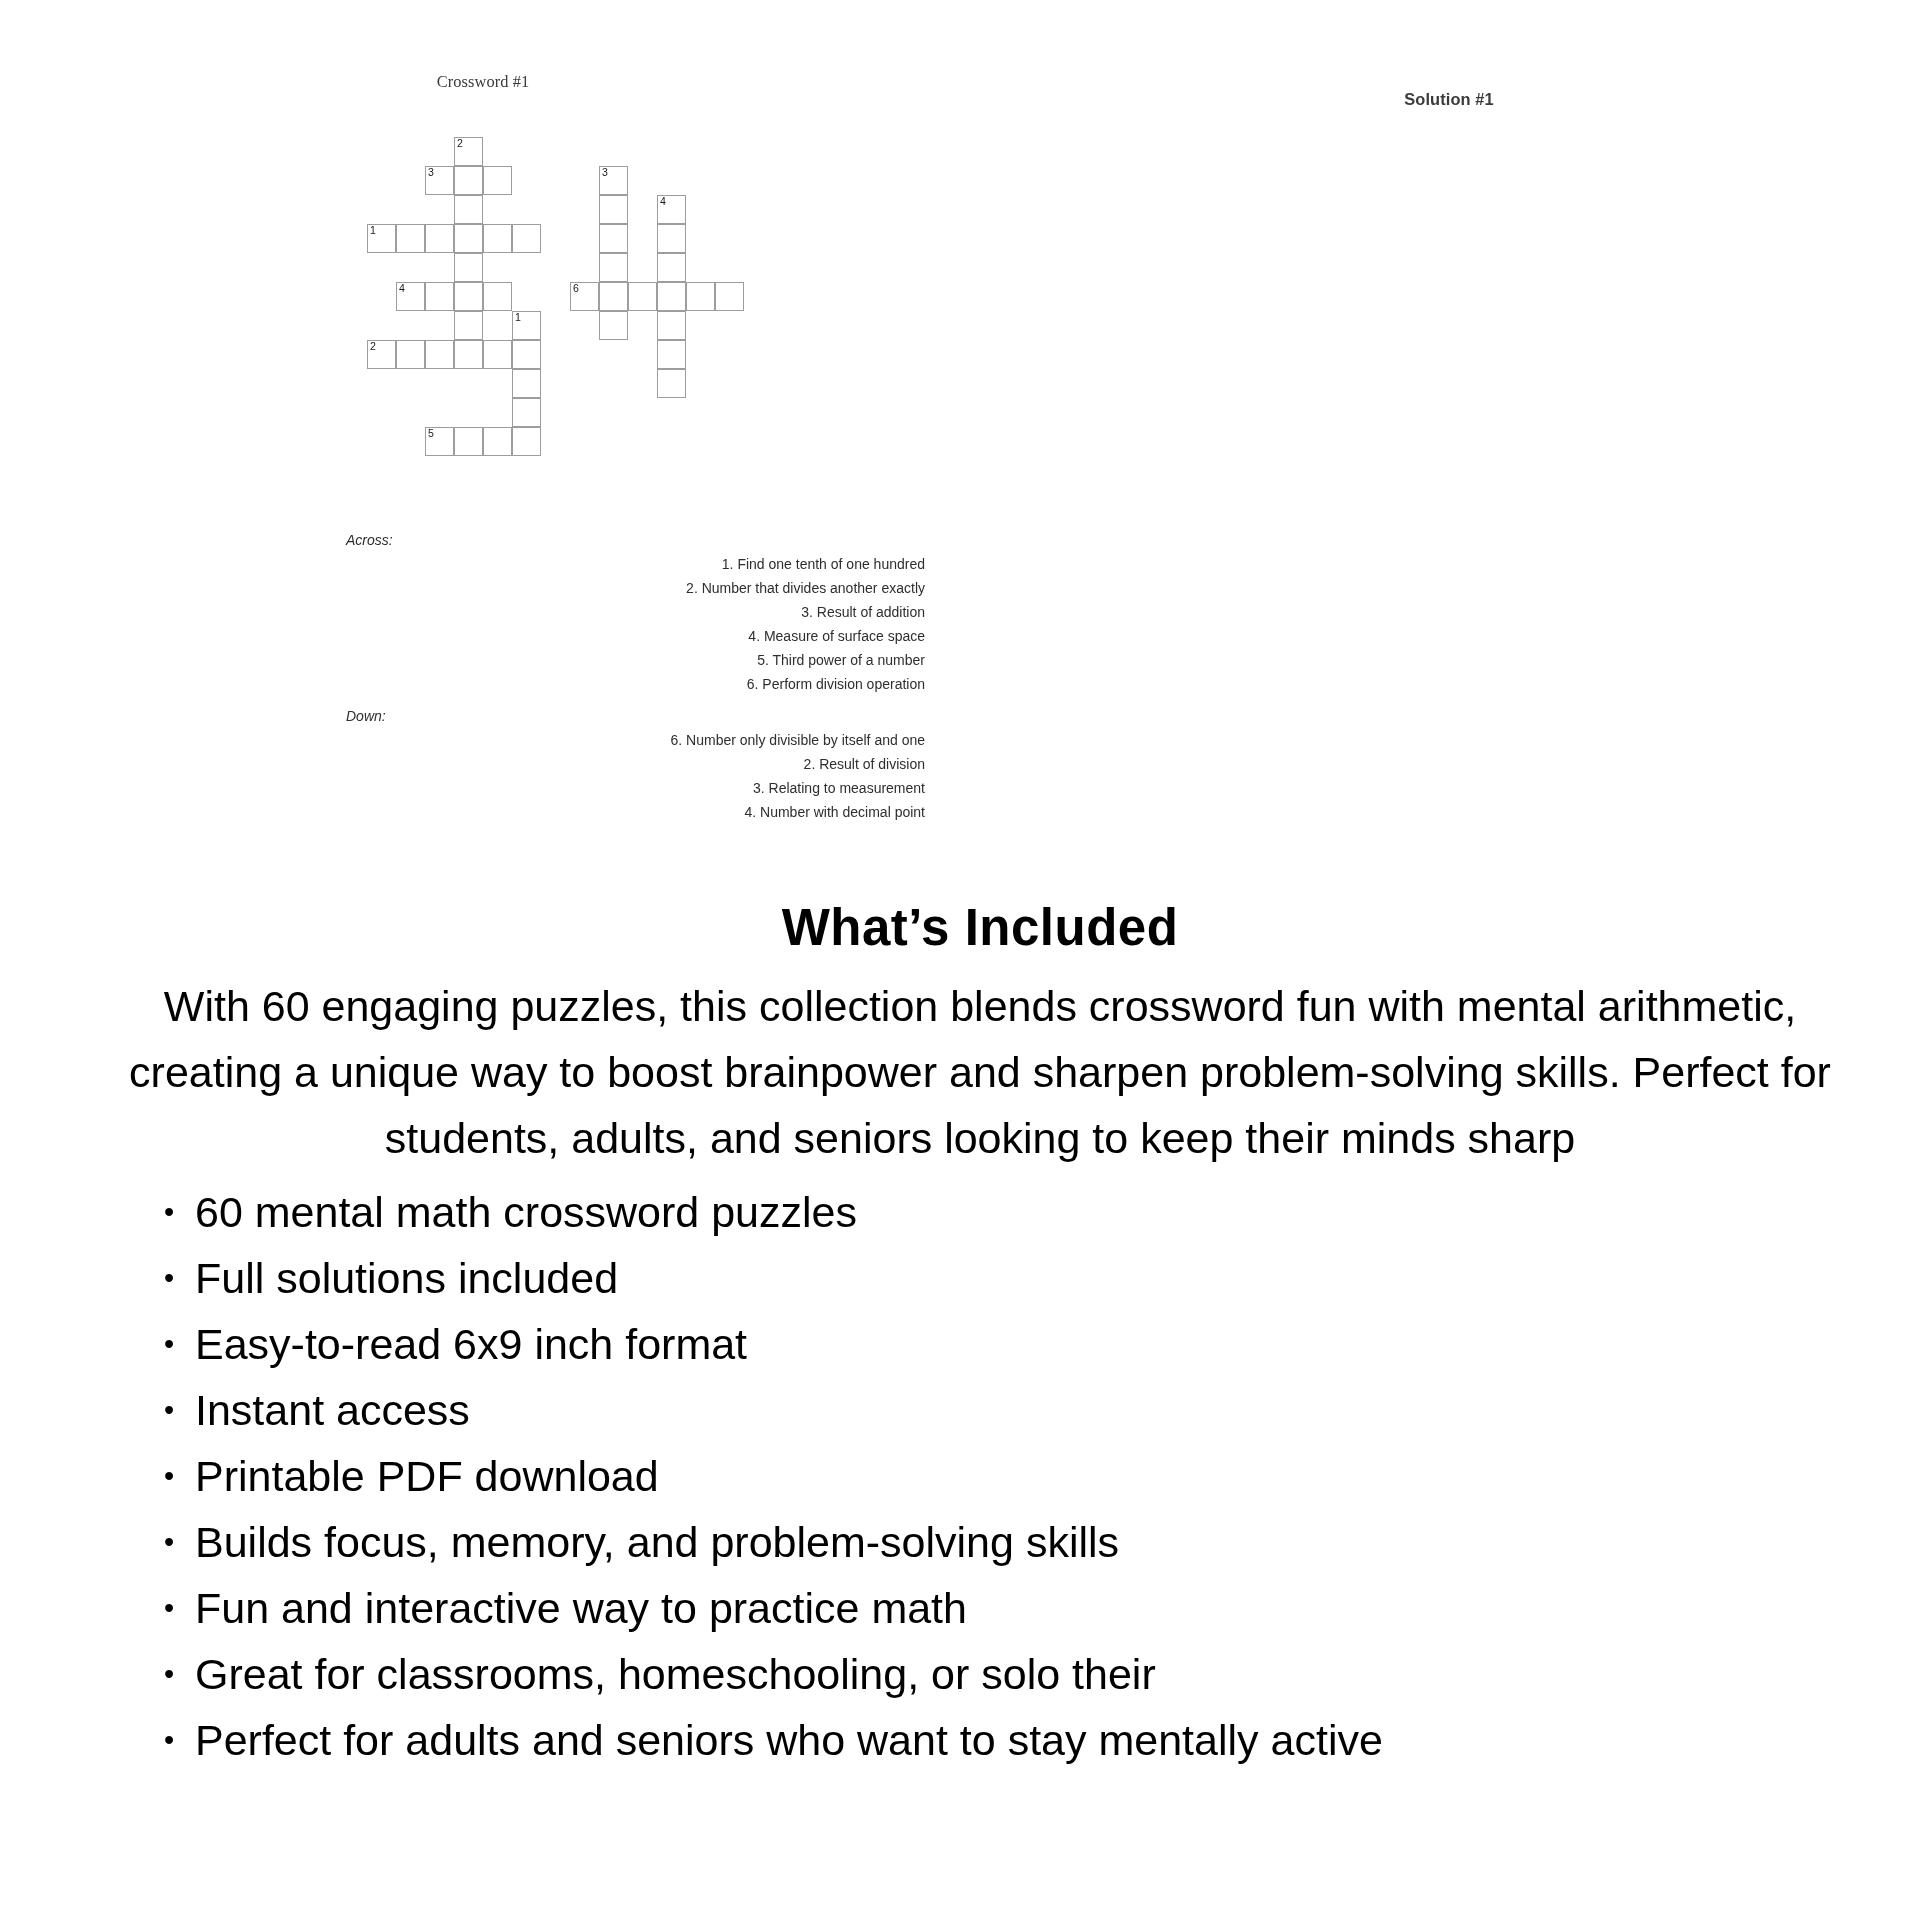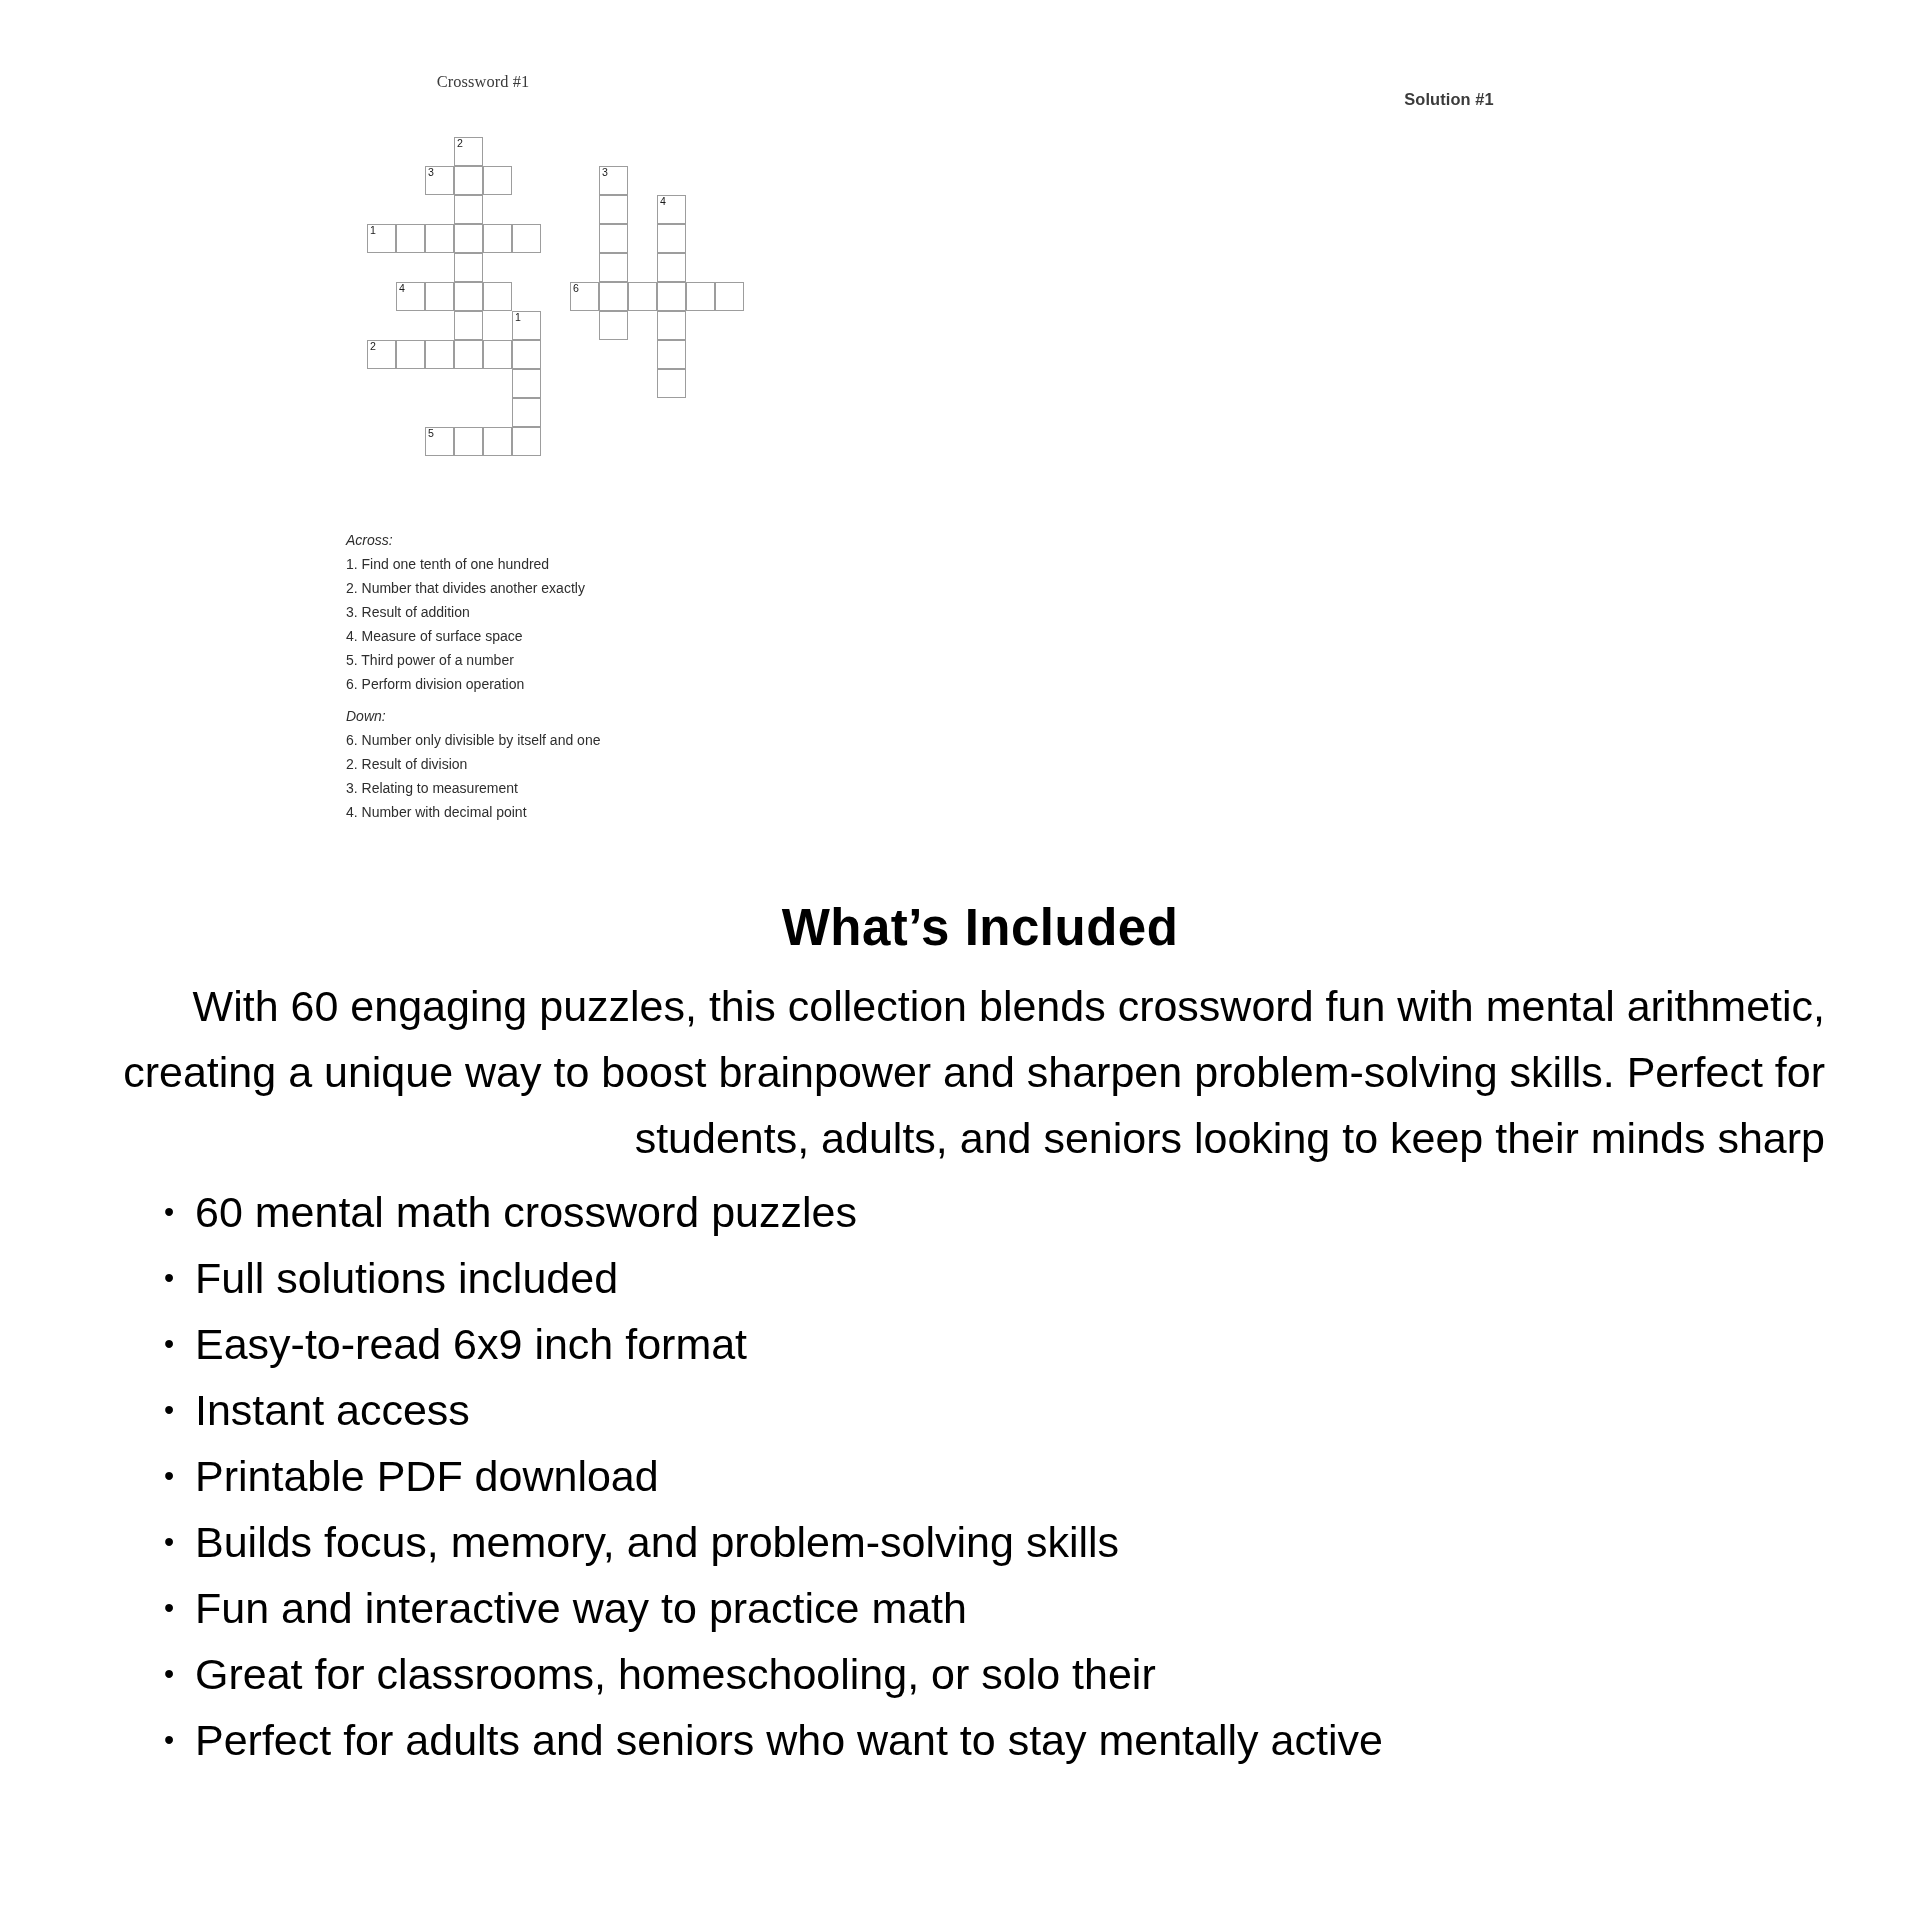--- a/index.html
+++ b/index.html
@@ -79,20 +79,21 @@
     font-size: 14px;
     line-height: 24px;
     margin: 0 0 0 0;
     color: #2e2e2e;
   }
   .clues .clue-line {
     font-size: 14px;
     line-height: 24px;
     color: #2e2e2e;
     white-space: nowrap;
+    text-align: right;
   }
   .clues .group-head.down-head { margin-top: 7.7px; }
 
   
   #marketing {
     position: absolute;
     left: 0;
     top: 898px;
     width: 1931px;
   }
@@ -106,22 +107,22 @@
     color: #000;
     margin: 0 0 15.4px 0;
     padding-left: 29px;
   }
   #intro-paragraph {
     font-family: "Liberation Sans Narrow", "Liberation Sans", sans-serif;
     font-size: 43px;
     line-height: 66px;
     color: #000;
     margin: 0;
-    padding: 0 106px 0 111px;
-    text-align: right;
+    padding: 0 82px 0 111px;
+    text-align: center;
     font-stretch: condensed;
   }
   #feature-list {
     list-style: none;
     margin: 7.7px 0 0 0;
     padding: 0 0 0 164px;
   }
   #feature-list li {
     font-family: "Liberation Sans Narrow", "Liberation Sans", sans-serif;
     font-size: 43px;

